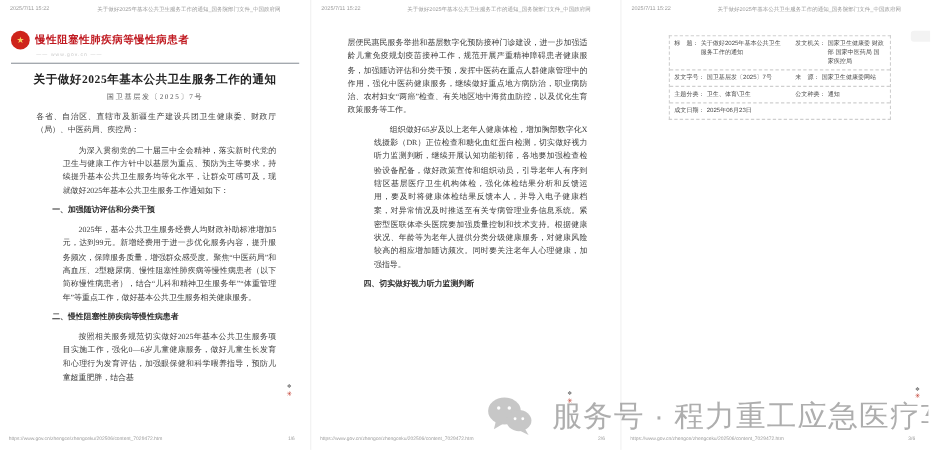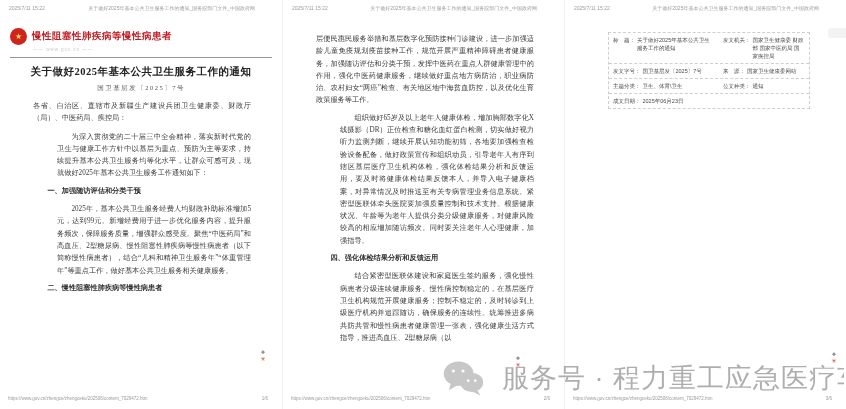--- a/index.html
+++ b/index.html
@@ -124,39 +124,39 @@
 
     <h1 class="doc-title">关于做好2025年基本公共卫生服务工作的通知</h1>
     <div class="doc-no">国卫基层发〔2025〕7号</div>
 
     <div class="body body-1">
       <p class="salut">各省、自治区、直辖市及新疆生产建设兵团卫生健康委、财政厅（局）、中医药局、疾控局：</p>
       <p class="para">为深入贯彻党的二十届三中全会精神，落实新时代党的卫生与健康工作方针中以基层为重点、预防为主等要求，持续提升基本公共卫生服务均等化水平，让群众可感可及，现就做好2025年基本公共卫生服务工作通知如下：</p>
       <p class="sec">一、加强随访评估和分类干预</p>
       <p class="para">2025年，基本公共卫生服务经费人均财政补助标准增加5元，达到99元。新增经费用于进一步优化服务内容，提升服务频次，保障服务质量，增强群众感受度。聚焦“中医药局”和高血压、2型糖尿病、慢性阻塞性肺疾病等慢性病患者（以下简称慢性病患者），结合“儿科和精神卫生服务年”“体重管理年”等重点工作，做好基本公共卫生服务相关健康服务。</p>
       <p class="sec">二、慢性阻塞性肺疾病等慢性病患者</p>
+      <p class="para">按照相关服务规范切实做好2025年基本公共卫生服务项目实施工作，强化0—6岁儿童健康服务，做好儿童生长发育和心理行为发育评估，加强眼保健和科学喂养指导，预防儿童超重肥胖，结合基</p>
     </div>
 
     <div class="page-footer">
       <span>https://www.gov.cn/zhengce/zhengceku/202506/content_7029472.htm</span>
       <span>1/6</span>
     </div>
   </section>
 
   <section class="page p2">
     <div class="page-header">
       <span>2025/7/11 15:22</span>
       <span class="doc-head">关于做好2025年基本公共卫生服务工作的通知_国务院部门文件_中国政府网</span>
     </div>
 
     <div class="body body-2">
       <p class="cont">层便民惠民服务举措和基层数字化预防接种门诊建设，进一步加强适龄儿童免疫规划疫苗接种工作，规范开展严重精神障碍患者健康服务，加强随访评估和分类干预，发挥中医药在重点人群健康管理中的作用，强化中医药健康服务，继续做好重点地方病防治，职业病防治、农村妇女“两癌”检查、有关地区地中海贫血防控，以及优化生育政策服务等工作。</p>
       <p class="para">组织做好65岁及以上老年人健康体检，增加胸部数字化X线摄影（DR）正位检查和糖化血红蛋白检测，切实做好视力听力监测判断，继续开展认知功能初筛，各地要加强检查检验设备配备，做好政策宣传和组织动员，引导老年人有序到辖区基层医疗卫生机构体检，强化体检结果分析和反馈运用，要及时将健康体检结果反馈本人，并导入电子健康档案，对异常情况及时推送至有关专病管理业务信息系统。紧密型医联体牵头医院要加强质量控制和技术支持。根据健康状况、年龄等为老年人提供分类分级健康服务，对健康风险较高的相应增加随访频次。同时要关注老年人心理健康，加强指导。</p>
-      <p class="sec">四、强化体检结果分析和反馈运用</p>
-      <p class="para">结合紧密型医联体建设和家庭医生签约服务，强化慢性病患者分级连续健康服务。慢性病控制稳定的，在基层医疗卫生机构规范开展健康服务；控制不稳定的，及时转诊到上级医疗机构并追踪随访，确保服务的连续性。统筹推进多病共防共管和慢性病患者健康管理一张表，强化健康生活方式指导，推进高血压、2型糖尿病（以</p>
+      <p class="sec">四、切实做好视力听力监测判断</p>
     </div>
 
     <div class="page-footer">
       <span>https://www.gov.cn/zhengce/zhengceku/202506/content_7029472.htm</span>
       <span>2/6</span>
     </div>
   </section>
 
   <section class="page p3">
     <div class="page-header">

